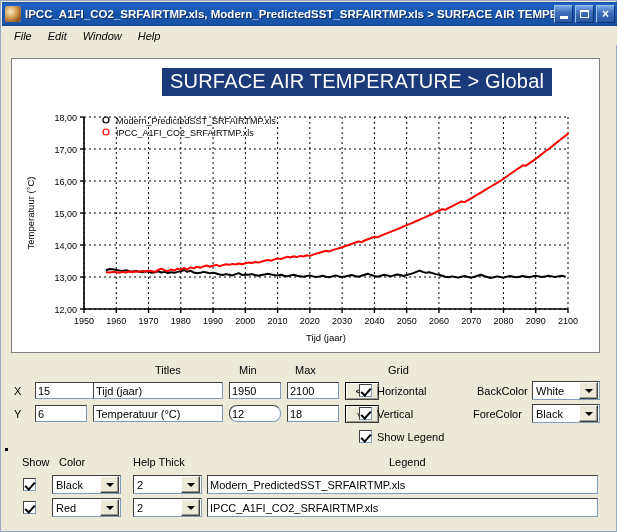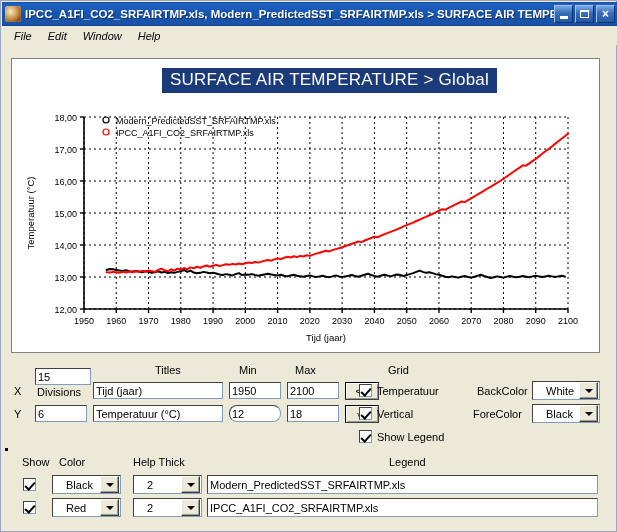--- a/index.html
+++ b/index.html
@@ -36,21 +36,21 @@
 
   
   .menubar{position:absolute;left:1px;top:25px;width:615px;height:19px;
     background:#ece9d8;display:flex;align-items:center;padding-left:4px;box-sizing:border-box;font-style:italic;}
   .menuitem{padding:2px 8px;font-size:11px;color:#000;cursor:default;}
 
   
   .chartpanel{position:absolute;left:10px;top:57px;width:589px;height:295px;
     background:#fff;border:1px solid #808080;box-sizing:border-box;}
   .chart-title{position:absolute;left:150px;top:9px;
-    background:#1a3a7a;color:#fff;font-size:17px;font-weight:normal;
+    background:#1a3a7a;color:#fff;font-size:20px;font-weight:normal;
     padding:2px 8px 3px 8px;letter-spacing:.2px;white-space:nowrap;}
   .plotsvg{position:absolute;left:0;top:0;}
 
   
   .settings{position:absolute;left:10px;top:363px;width:589px;height:82px;}
   .hdr{position:absolute;font-size:11px;color:#000;white-space:nowrap;}
   .rowlbl{position:absolute;font-size:11px;color:#000;}
   .tf{position:absolute;box-sizing:border-box;background:#fff;
       border:1px solid #7f9db9;border-top-color:#404040;border-left-color:#404040;
       font-family:"Liberation Sans",sans-serif;font-size:11px;color:#000;
@@ -61,21 +61,21 @@
       box-shadow:inset 1px 1px 0 #fff, inset -1px -1px 0 #9a9a8e;
       font-size:11px;display:flex;align-items:center;justify-content:center;cursor:default;}
   .cbwrap{position:absolute;display:flex;align-items:center;gap:5px;font-size:11px;}
   .cb{width:13px;height:13px;box-sizing:border-box;background:#fff;
       border:1px solid #7f9db9;border-top-color:#404040;border-left-color:#404040;
       position:relative;flex:0 0 13px;}
   .cb.checked::after{content:"";position:absolute;left:3px;top:1px;width:4px;height:8px;
       border:solid #000;border-width:0 2px 2px 0;transform:rotate(42deg);}
   .combo{position:absolute;box-sizing:border-box;height:19px;background:#fff;
       border:1px solid #7f9db9;border-top-color:#404040;border-left-color:#404040;
-      display:flex;align-items:center;font-size:11px;padding-left:13px;}
+      display:flex;align-items:center;font-size:11px;padding-left:3px;}
   .combo .val{flex:1 1 auto;white-space:nowrap;overflow:hidden;}
   .combo .arrow{flex:0 0 17px;height:15px;margin:1px;background:#ece9d8;
       border:1px solid #fff;border-right-color:#404040;border-bottom-color:#404040;
       box-shadow:inset -1px -1px 0 #9a9a8e;
       display:flex;align-items:center;justify-content:center;}
   .arrow i{display:block;width:0;height:0;border-left:4px solid transparent;
       border-right:4px solid transparent;border-top:4px solid #000;}
 
   
   .seriespanel{position:absolute;left:10px;top:455px;width:597px;height:75px;}
@@ -196,36 +196,36 @@
 
   <div class="settings">
 
     <div class="hdr" style="left:26px;top:8px;margin-top:14px;">Divisions</div>
     <div class="hdr" style="left:136px;top:0;margin-left:8px;">Titles</div>
     <div class="hdr" style="left:228px;top:0;">Min</div>
     <div class="hdr" style="left:284px;top:0;">Max</div>
     <div class="hdr" style="left:377px;top:0;">Grid</div>
 
     <div class="rowlbl" style="left:3px;top:21px;">X</div>
-    <input class="tf" style="left: 24px; top: 4px; width: 56px;" value="15">
+    <input class="tf" style="left: 24px; top: 18px; width: 76px;" value="15">
     <input class="tf" style="left: 82px; top: 18px; width: 130px;" value="Tijd (jaar)">
     <input class="tf" style="left: 218px; top: 18px; width: 52px;" value="1950">
     <input class="tf" style="left: 276px; top: 18px; width: 52px;" value="2100">
     <div class="sqbtn" style="left:334px;top:18px;">&lt;&gt;</div>
 
     <div class="rowlbl" style="left:3px;top:44px;">Y</div>
     <input class="tf" style="left: 24px; top: 41px; width: 52px;" value="6">
     <input class="tf" style="left: 82px; top: 41px; width: 130px;" value="Temperatuur (°C)">
     <input class="tf" style="left: 218px; top: 41px; width: 52px; border-radius: 8px;" value="12">
     <input class="tf" style="left: 276px; top: 41px; width: 52px;" value="18">
     <div class="sqbtn" style="left:334px;top:41px;">√^</div>
 
     <div class="cbwrap" style="left:348px;top:20px;">
       <span class="cb checked"></span>
-      <span>Temperatuur</span>
+      <span>Horizontal</span>
     </div>
     <div class="cbwrap" style="left:348px;top:43px;">
       <span class="cb checked"></span>
       <span>Vertical</span>
     </div>
     <div class="cbwrap" style="left:348px;top:66px;">
       <span class="cb checked"></span>
       <span>Show Legend</span>
     </div>
 

